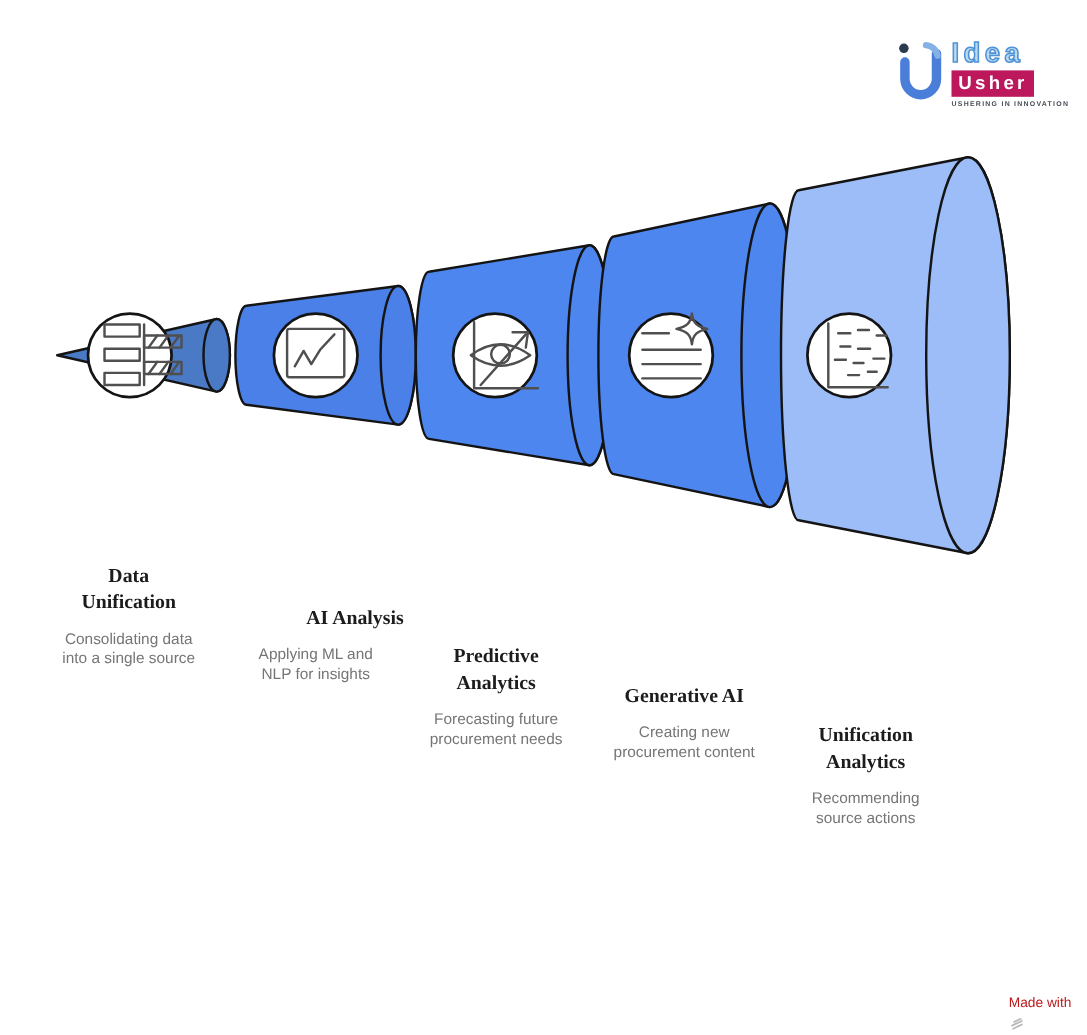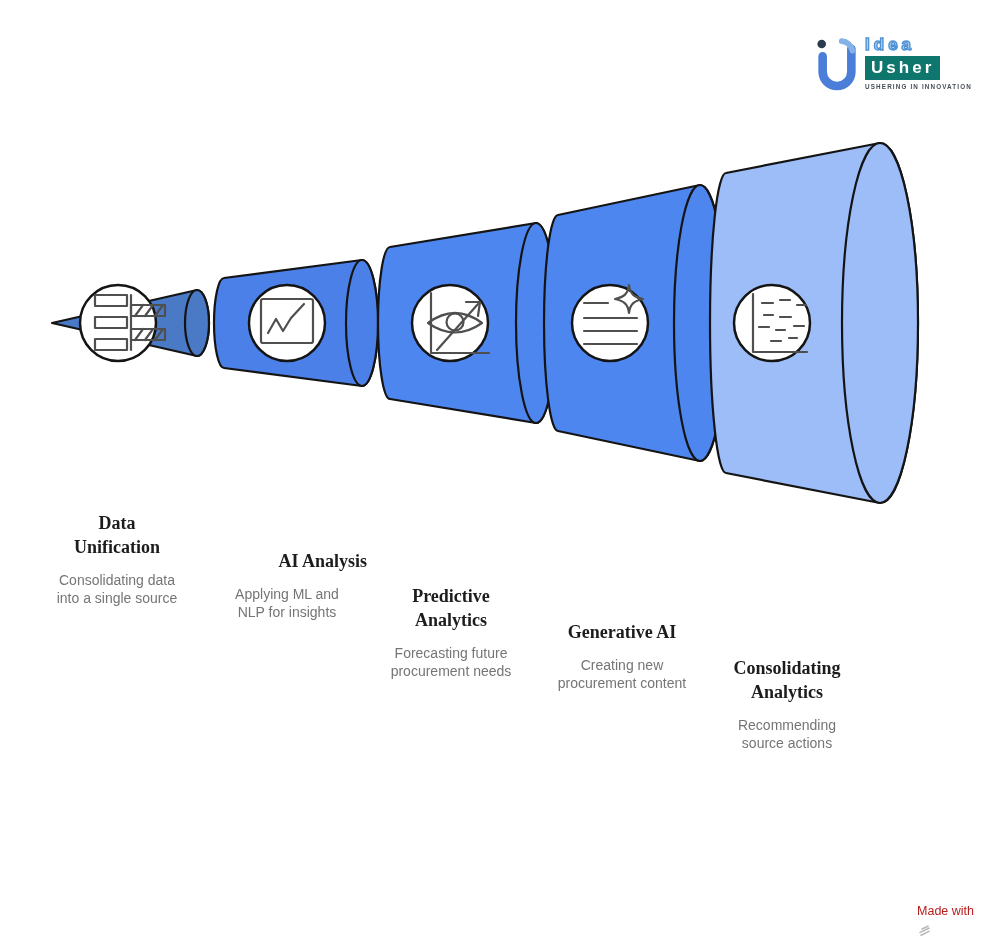--- a/index.html
+++ b/index.html
@@ -6,25 +6,25 @@
   body{
     width:988px;height:941px;position:relative;background:#ffffff;
     font-family:"Liberation Sans","DejaVu Sans",sans-serif;overflow:hidden;
   }
   .canvas{position:absolute;inset:0;}
 
   
   .logo{position:absolute;top:36px;right:16px;display:flex;align-items:flex-start;gap:6px;}
   .logo-text{display:flex;flex-direction:column;align-items:flex-start;}
   .logo-idea{
-    font-size:17px;font-weight:bold;letter-spacing:4px;line-height:1;
+    font-size:25px;font-weight:bold;letter-spacing:4px;line-height:1;
     color:#bcd9f0;-webkit-text-stroke:1.4px #4e93d6;margin-bottom:3px;
   }
   .logo-usher{
-    background:#0f766e;color:#ffffff;font-size:17px;font-weight:bold;
+    background:#be185d;color:#ffffff;font-size:17px;font-weight:bold;
     letter-spacing:3px;line-height:1;padding:3px 6px 4px 6px;margin-bottom:3px;
   }
   .logo-tagline{font-size:6.3px;font-weight:bold;letter-spacing:1.15px;color:#474d55;white-space:nowrap;}
 
   
   .funnel-svg{position:absolute;left:0;top:0;}
 
   
   .stage-label{position:absolute;transform:translateX(-50%);text-align:center;}
   .stage-title{
@@ -165,21 +165,21 @@
     <span class="stage-title w-s3t">Predictive Analytics</span>
     <span class="stage-desc w-s3d">Forecasting future procurement needs</span>
   </div>
 
   <div class="stage-label pos-s4">
     <span class="stage-title w-s4t">Generative AI</span>
     <span class="stage-desc w-s4d">Creating new procurement content</span>
   </div>
 
   <div class="stage-label pos-s5">
-    <span class="stage-title w-s5t">Consolidating Analytics</span>
+    <span class="stage-title w-s5t">Unification Analytics</span>
     <span class="stage-desc w-s5d">Recommending source actions</span>
   </div>
 
   <div class="footer">
     <span>Made with</span>
     <svg width="15" height="15" viewBox="0 0 15 15">
       <g stroke="#b8b8b8" stroke-width="1.6" stroke-linecap="round" fill="none">
         <path d="M5 6 L11 3.2"></path>
         <path d="M3 9.4 L12 5.2"></path>
         <path d="M4 12.2 L12 8.4"></path>

